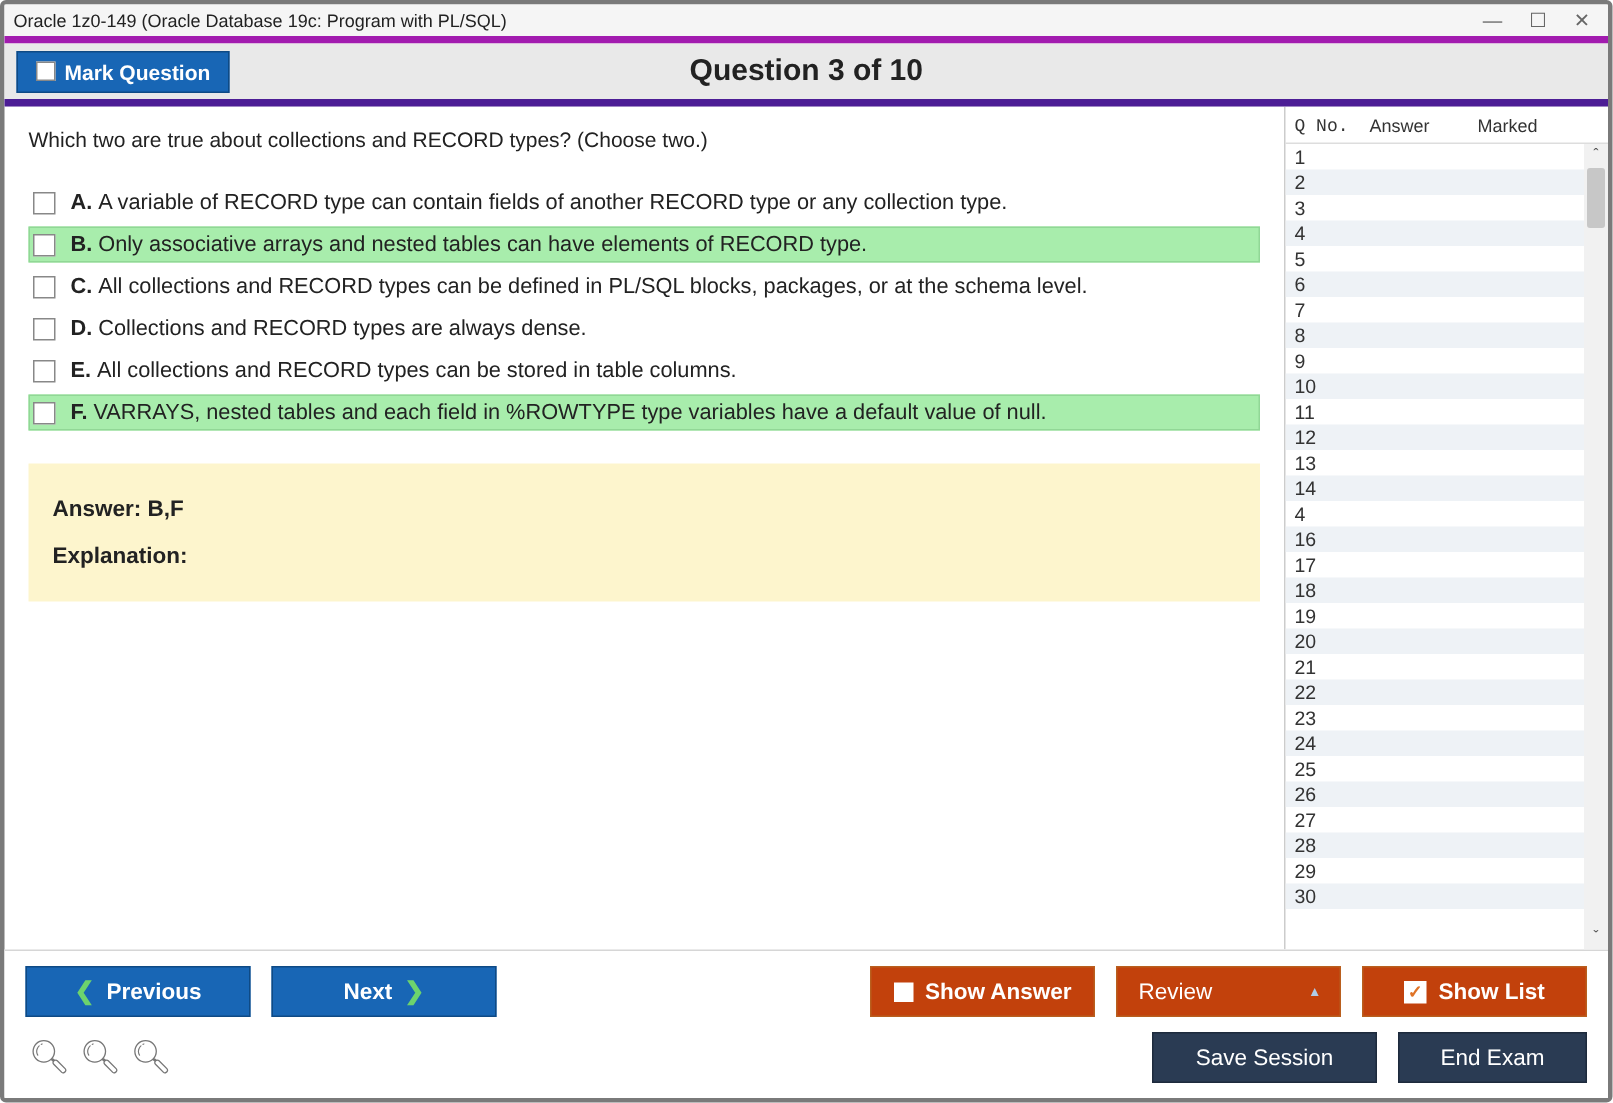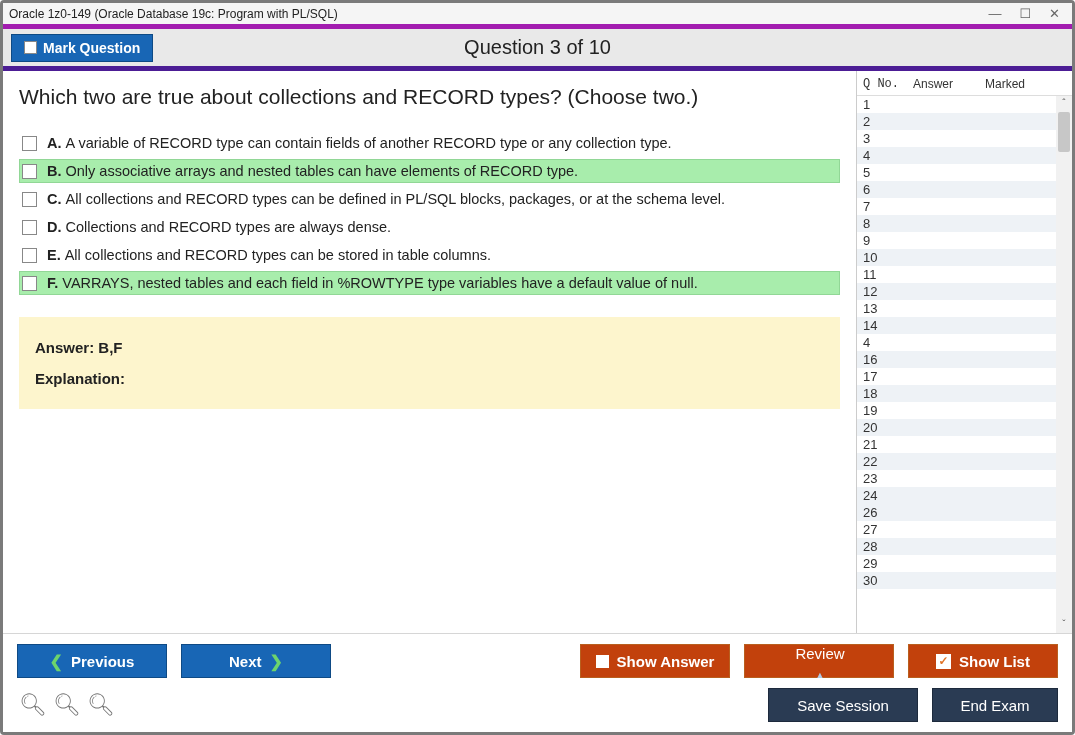--- a/index.html
+++ b/index.html
@@ -5,24 +5,24 @@
 * { box-sizing: border-box; margin: 0; padding: 0; }
 body { font-family: Arial, Helvetica, sans-serif; background: #fff; }
 .window { width: 1075px; height: 735px; border: 3px solid #7a7a7a; border-radius: 4px; display: flex; flex-direction: column; position: relative; }
 .titlebar { height: 26px; background: #f5f5f5; border-bottom: 5px solid #a21caf; display: flex; align-items: center; font-size: 12px; color: #222; padding: 0 6px; }
 .titlebar .title-text { flex: 1; }
 .win-controls { display: flex; gap: 18px; color: #666; font-size: 13px; padding-right: 6px; }
 .win-controls span { cursor: default; }
 .headerbar { height: 42px; background: #e9e9e9; border-bottom: 5px solid #4c1d95; display: flex; align-items: center; position: relative; padding: 0 8px; }
 .mark-btn { background: #1866b5; color: #fff; font-weight: bold; font-size: 14px; padding: 5px 12px; border: 1px solid #0e4a85; display: flex; align-items: center; gap: 6px; cursor: pointer; }
 .mark-btn .chk { width: 13px; height: 13px; background: #fff; border: 1px solid #888; display: inline-block; }
-.q-title { position: absolute; left: 50%; transform: translateX(-50%); font-size: 20px; font-weight: normal; color: #222; }
+.q-title { position: absolute; left: 50%; transform: translateX(-50%); font-size: 20px; font-weight: bold; color: #222; }
 .main { flex: 1; display: flex; overflow: hidden; }
 .content { flex: 1; padding: 14px 16px 0 16px; font-size: 14.5px; color: #222; }
-.stem { margin-bottom: 22px; font-size: 21px; }
+.stem { margin-bottom: 22px; font-size: 14px; }
 .choice-row { display: flex; align-items: center; padding: 3px 6px 3px 2px; margin-bottom: 4px; border: 1px solid transparent; }
 .choice-row.correct { background: #a8edac; border: 1px solid #91d796; }
 .choice-row .cbox { width: 15px; height: 15px; border: 1px solid #888; background: #fff; margin-right: 10px; flex-shrink: 0; }
 .choice-row .clabel { font-weight: bold; margin-right: 4px; }
 .answer-block { background: #fdf5cd; padding: 22px 16px; margin-top: 22px; font-size: 15px; }
 .answer-block .ans-line { font-weight: bold; margin-bottom: 14px; }
 .answer-block .expl-line { font-weight: bold; }
 .sidebar { width: 216px; border-left: 1px solid #ccc; display: flex; flex-direction: column; }
 .side-head { display: flex; font-size: 12px; color: #333; padding: 6px 4px 4px 6px; border-bottom: 1px solid #ddd; }
 .side-head .c1 { width: 50px; font-family: Liberation Mono, monospace; }
@@ -41,21 +41,21 @@
 .btn-blue { background: #1866b5; border: 1px solid #0e4a85; }
 .btn-orange { background: #c2410c; border: 1px solid #b95f1e; }
 .btn-dark { background: #2a3b53; border: 1px solid #1d2a3c; }
 .btn-prev { width: 150px; gap: 8px; }
 .btn-next { width: 150px; gap: 8px; }
 .btn-prev .arr { color: #6dd36d; font-size: 16px; }
 .btn-next .arr { color: #6dd36d; font-size: 16px; }
 .spacer { flex: 1; }
 .btn-show { width: 150px; gap: 8px; }
 .btn-show .chk { width: 13px; height: 13px; background: #fff; display: inline-block; }
-.btn-review { width: 150px; gap: 8px; justify-content: space-between; padding: 0 12px 0 14px; font-weight: normal; flex-direction: column; }
+.btn-review { width: 150px; gap: 8px; justify-content: space-between; padding: 0 12px 0 14px; font-weight: normal; }
 .btn-review .tri { font-size: 9px; color: #b0cce8; }
 .btn-showlist { width: 150px; gap: 8px; }
 .btn-showlist .chk { width: 15px; height: 15px; background: #fff; display: inline-flex; align-items: center; justify-content: center; color: #df7327; font-size: 12px; font-weight: bold; }
 .btn-save { width: 150px; font-weight: normal; justify-content: center; }
 .btn-end { width: 126px; font-weight: normal; }
 .zoom-row { display: flex; gap: 6px; color: #777; font-size: 22px; align-items: center; padding-left: 2px; }
 .zoom-row span { cursor: pointer; }
 .footer-row2 { display: flex; align-items: center; gap: 14px; }
 </style>
 </head>
@@ -146,20 +146,21 @@
             <div class="srow">4</div>
             <div class="srow alt">16</div>
             <div class="srow">17</div>
             <div class="srow alt">18</div>
             <div class="srow">19</div>
             <div class="srow alt">20</div>
             <div class="srow">21</div>
             <div class="srow alt">22</div>
             <div class="srow">23</div>
             <div class="srow alt">24</div>
+            <div class="srow">25</div>
             <div class="srow alt">26</div>
             <div class="srow">27</div>
             <div class="srow alt">28</div>
             <div class="srow">29</div>
             <div class="srow alt">30</div>
           </div>
         <div class="scrollbar">
           <div class="scroll-up">ˆ</div>
           <div class="scroll-thumb"></div>
           <div class="scroll-down" style="position:absolute;bottom:0;left:0;right:0">ˇ</div>

